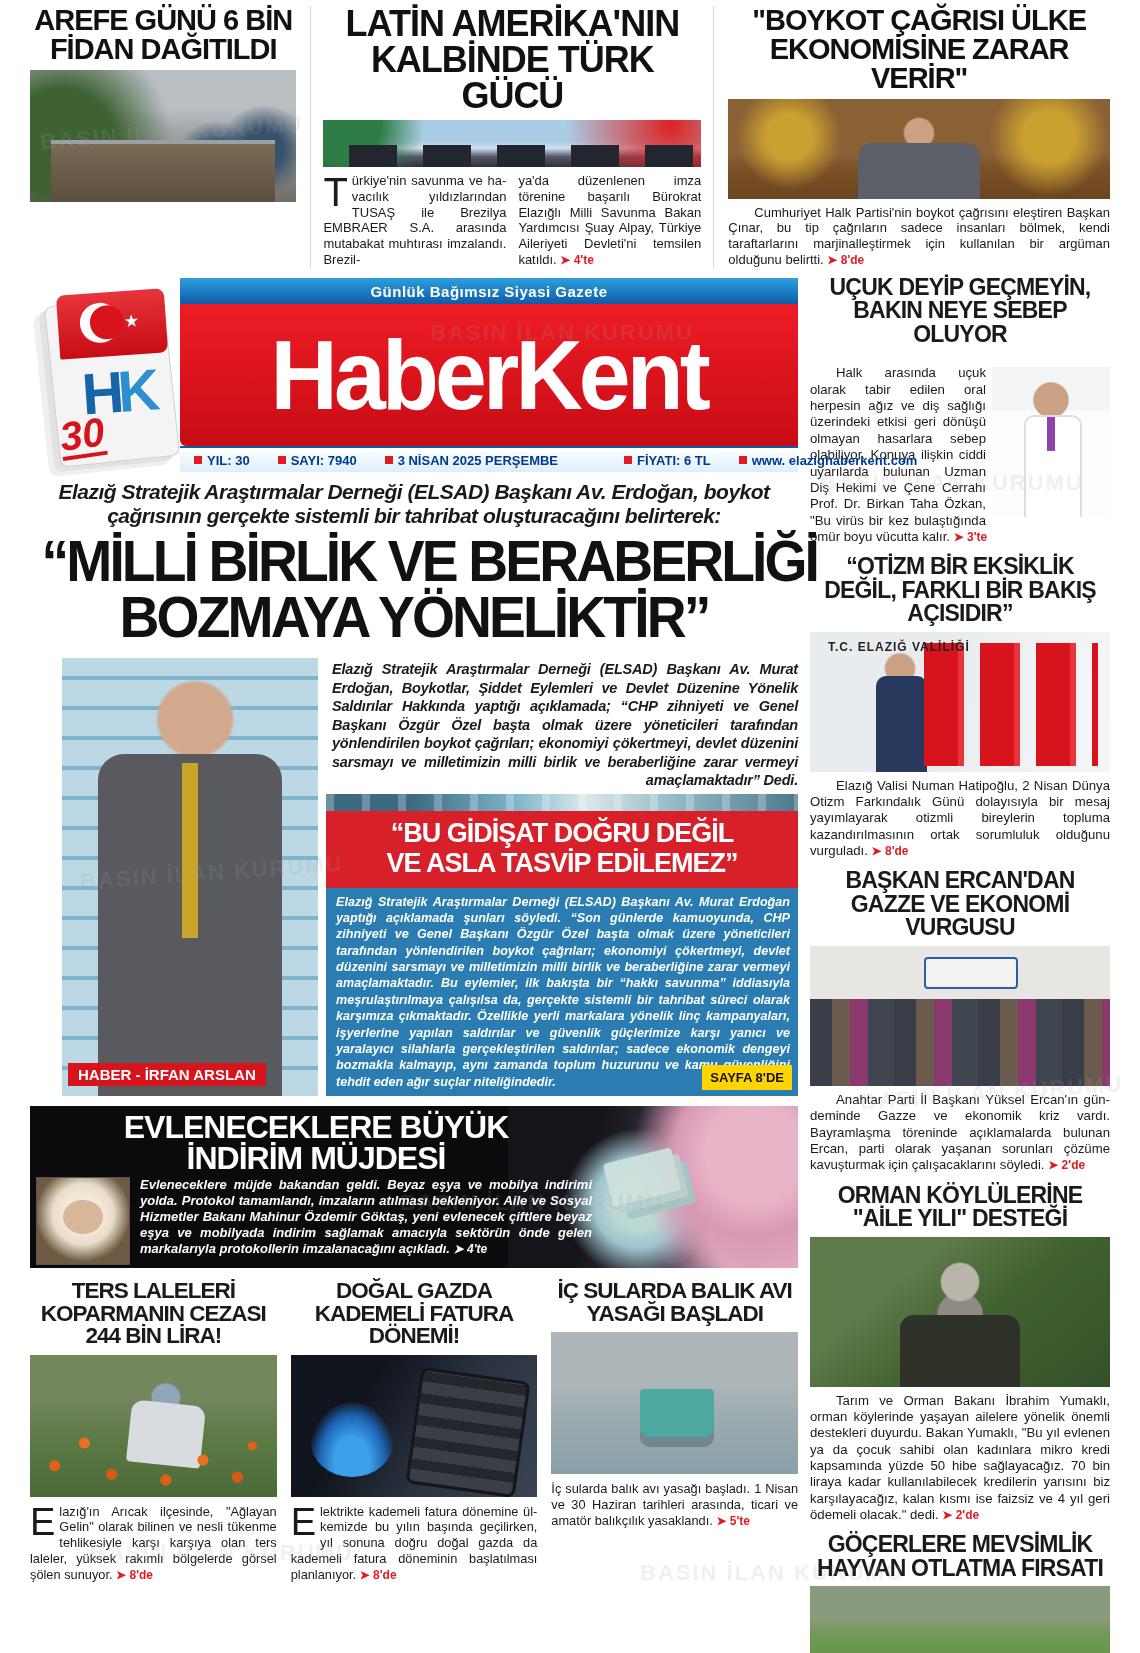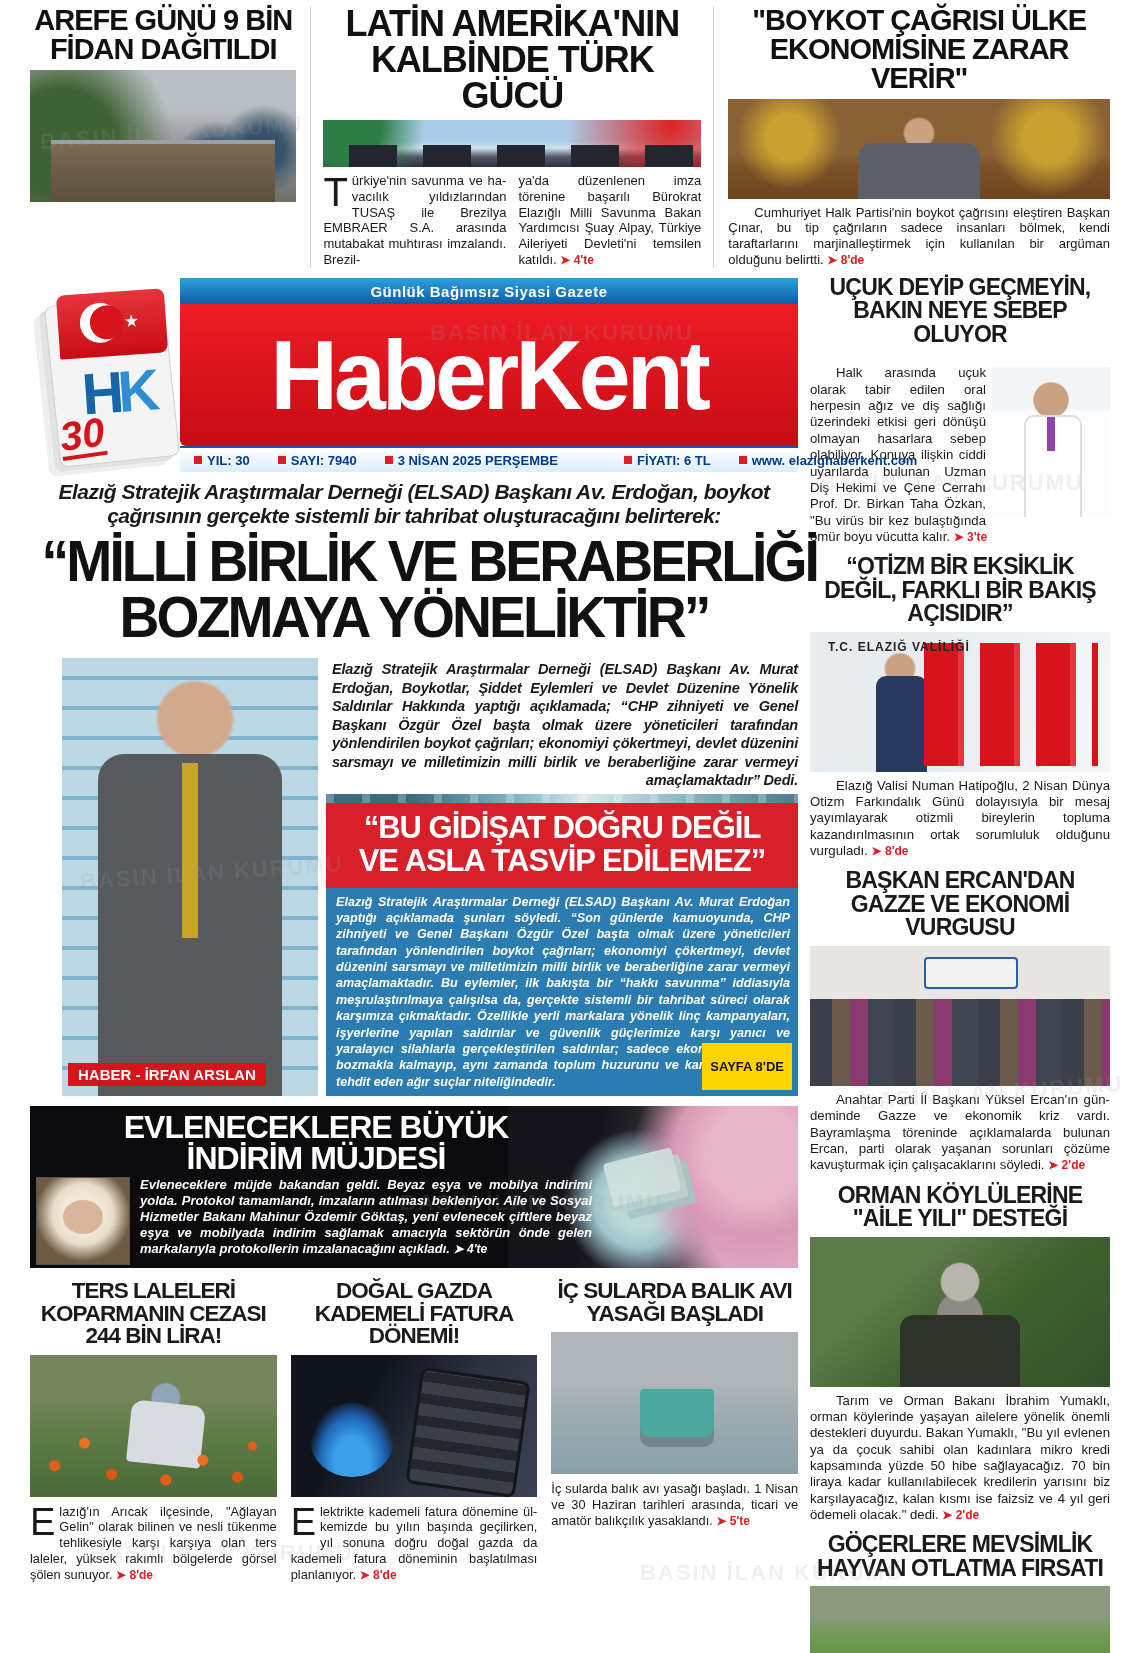--- a/index.html
+++ b/index.html
@@ -59,24 +59,24 @@
   .kicker{font-style:italic;font-weight:700;font-size:21px;line-height:1.15;text-align:center;margin-top:10px;letter-spacing:-.5px;}
   .main-headline{margin-top:6px;text-align:center;font-weight:900;color:#111;}
   .main-headline div{font-size:57px;line-height:.98;letter-spacing:-3px;transform:scaleX(.97);transform-origin:center;white-space:nowrap;}
   .story{position:relative;display:flex;margin-top:12px;height:438px;}
   .story-photo{width:256px;position:relative;overflow:hidden;flex:none;}
   .credit{position:absolute;left:6px;bottom:10px;background:#d7141c;color:#fff;font-weight:900;font-size:15px;padding:3px 10px;z-index:4;}
   .story-right{flex:1;display:flex;flex-direction:column;margin-left:8px;}
   .deck{font-style:italic;font-weight:700;font-size:14.5px;line-height:1.28;text-align:justify;text-align-last:right;padding:2px 0 4px 6px;letter-spacing:-.2px;}
   .market{height:84px;position:relative;overflow:hidden;}
   .quote-box{background:#d7202a;margin:0;padding:8px 6px 10px 6px;text-align:center;}
-  .quote-box div{color:#fff;font-weight:900;font-size:31px;line-height:1.08;letter-spacing:-1px;white-space:nowrap;}
+  .quote-box div{color:#fff;font-weight:900;font-size:27px;line-height:1.08;letter-spacing:-1px;white-space:nowrap;}
   .story-body-wrap{flex:1;background:#2b7db1;padding:6px 8px 6px 10px;position:relative;}
   .story-body{color:#fff;font-weight:700;font-style:italic;font-size:12.6px;line-height:1.3;text-align:justify;}
-  .page-badge{position:absolute;right:6px;bottom:6px;background:#ffd400;color:#111;font-weight:900;font-size:13px;padding:16px 8px;}
+  .page-badge{position:absolute;right:6px;bottom:6px;background:#ffd400;color:#111;font-weight:900;font-size:13px;padding:5px 8px;}
 
   
   .wedding{margin-top:10px;background:#0b0b0d;position:relative;height:162px;overflow:hidden;}
   .wed-left{position:absolute;left:0;top:0;width:560px;padding:6px 0 0 6px;z-index:3;}
   .wed-head{color:#fff;font-weight:900;font-size:32px;line-height:.96;text-align:center;letter-spacing:-1px;}
   .wed-bottom{display:flex;gap:10px;margin-top:4px;align-items:flex-start;}
   .hijab{width:92px;height:86px;flex:none;position:relative;overflow:hidden;border:1px solid #555;background:radial-gradient(circle at 50% 42%,#f2e7d8 0 30%,#e8ddca 45%,#6f5b43 70%);}
   .hijab::after{content:"";position:absolute;left:26px;top:22px;width:40px;height:34px;border-radius:50%;background:#d8b69a;}
   .wed-text{color:#fff;font-style:italic;font-weight:700;font-size:13px;line-height:1.22;text-align:justify;padding-right:4px;}
   .wed-photo{position:absolute;right:0;top:0;width:290px;height:100%;background:
@@ -196,21 +196,21 @@
   <span class="wm" style="left:80px;top:860px;transform:rotate(-4deg);">BASIN İLAN KURUMU</span>
   <span class="wm" style="left:820px;top:470px;">BASIN İLAN KURUMU</span>
   <span class="wm" style="left:400px;top:1190px;">BASIN İLAN KURUMU</span>
   <span class="wm" style="left:860px;top:1080px;transform:rotate(-4deg);">BASIN İLAN KURUMU</span>
   <span class="wm" style="left:90px;top:1540px;">BASIN İLAN KURUMU</span>
   <span class="wm" style="left:640px;top:1560px;">BASIN İLAN KURUMU</span>
 
   <div class="top-strip">
 
     <article class="ts ts1">
-      <h2 class="ts-head">AREFE GÜNÜ 9 BİN FİDAN DAĞITILDI</h2>
+      <h2 class="ts-head">AREFE GÜNÜ 6 BİN FİDAN DAĞITILDI</h2>
       <div class="ts-photo ph-fidan"></div>
     </article>
 
     <article class="ts ts2">
       <h2 class="ts-head">LATİN AMERİKA'NIN KALBİNDE TÜRK GÜCÜ</h2>
       <div class="ts-photo ph-latin"></div>
       <div class="two-col">
         <p class="ts-body"><span class="drop">T</span><span>ürkiye'nin savunma ve ha­vacılık yıldızlarından TUSAŞ ile Brezilya EMBRAER S.A. arasında mutabakat muhtırası imzalandı. Brezil-</span></p>
         <p class="ts-body"><span>ya'da düzenlenen imza törenine başarılı Bürokrat Elazığlı Milli Savunma Bakan Yardımcısı Şuay Alpay, Türkiye Aile­riyeti Devleti'ni temsilen katıldı.</span> <span class="pref ref-line">➤ 4'te</span></p>
       </div>

